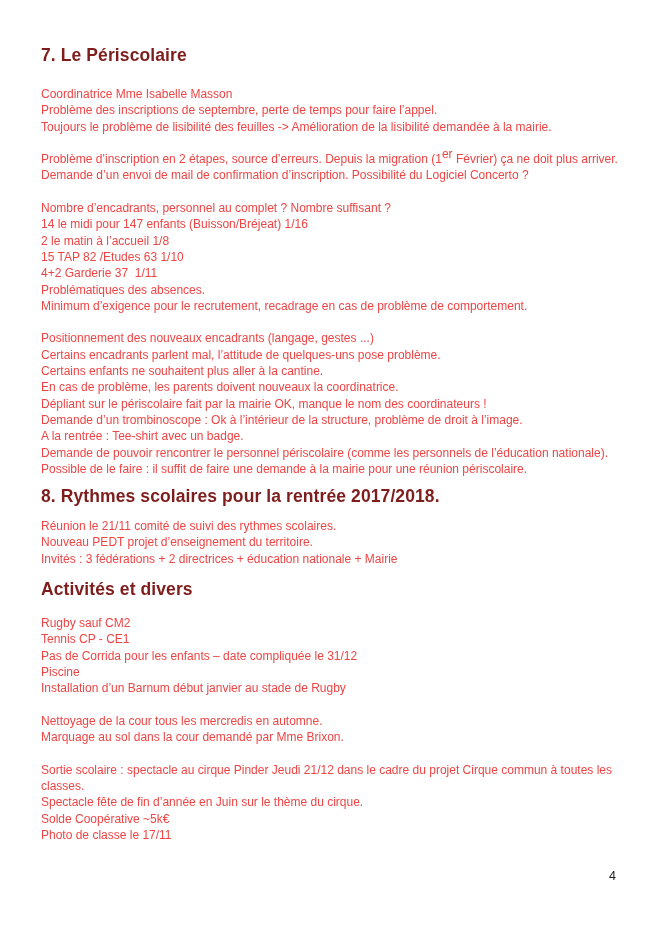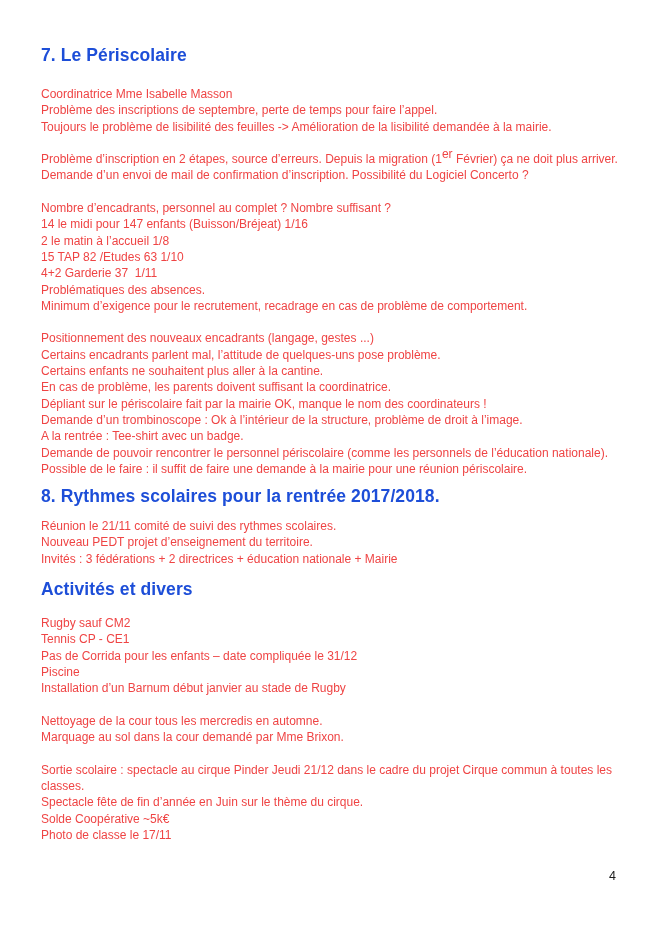--- a/index.html
+++ b/index.html
@@ -15,21 +15,21 @@
     overflow: hidden;
     font-family: "Liberation Sans", "DejaVu Sans", sans-serif;
     color: #1c1c1c;
   }
   .content {
     padding: 44px 36px 0 41px;
   }
   .heading {
     font-size: 17.5px;
     font-weight: 700;
-    color: #1d4ed8;
+    color: #7f1d1d;
     line-height: 23px;
     margin: 0;
     letter-spacing: 0.1px;
   }
   .heading.h-s0 { margin: 0 0 19px 0; }
   .heading.h-s1 { margin: 8px 0 10px 0; }
   .heading.h-s2 { margin: 11px 0 14px 0; }
   .para {
     margin: 0 0 16.3px 0;
   }
@@ -79,21 +79,21 @@
       <div class="line">15 TAP 82 /Etudes 63 1/10</div>
       <div class="line">4+2 Garderie 37  1/11</div>
       <div class="line">Problématiques des absences.</div>
       <div class="line">Minimum d’exigence pour le recrutement, recadrage en cas de problème de comportement.</div>
     </div>
 
     <div class="para no-gap">
       <div class="line">Positionnement des nouveaux encadrants (langage, gestes ...)</div>
       <div class="line">Certains encadrants parlent mal, l’attitude de quelques-uns pose problème.</div>
       <div class="line">Certains enfants ne souhaitent plus aller à la cantine.</div>
-      <div class="line">En cas de problème, les parents doivent suffisant la coordinatrice.</div>
+      <div class="line">En cas de problème, les parents doivent nouveaux la coordinatrice.</div>
       <div class="line">Dépliant sur le périscolaire fait par la mairie OK, manque le nom des coordinateurs !</div>
       <div class="line">Demande d’un trombinoscope : Ok à l’intérieur de la structure, problème de droit à l’image.</div>
       <div class="line">A la rentrée : Tee-shirt avec un badge.</div>
       <div class="line">Demande de pouvoir rencontrer le personnel périscolaire (comme les personnels de l’éducation nationale).</div>
       <div class="line">Possible de le faire : il suffit de faire une demande à la mairie pour une réunion périscolaire.</div>
     </div>
 
     <h2 class="heading h-s1">8. Rythmes scolaires pour la rentrée 2017/2018.</h2>
 
     <div class="para no-gap">

